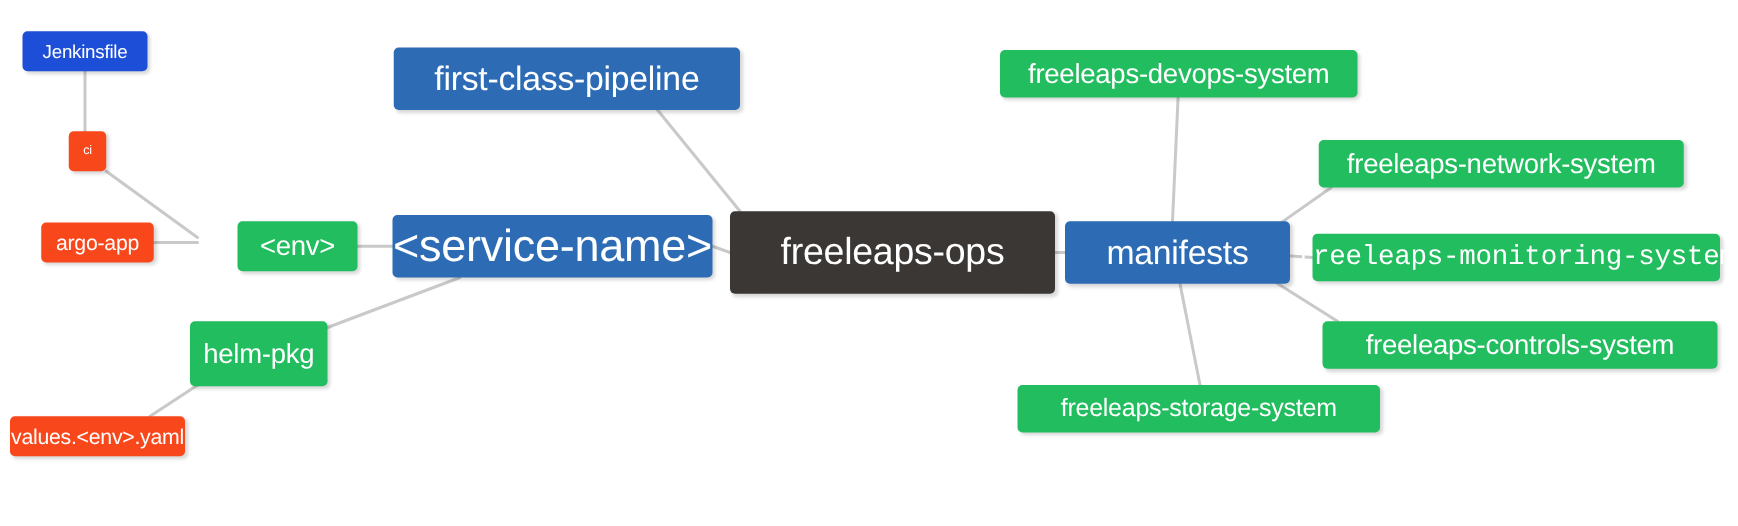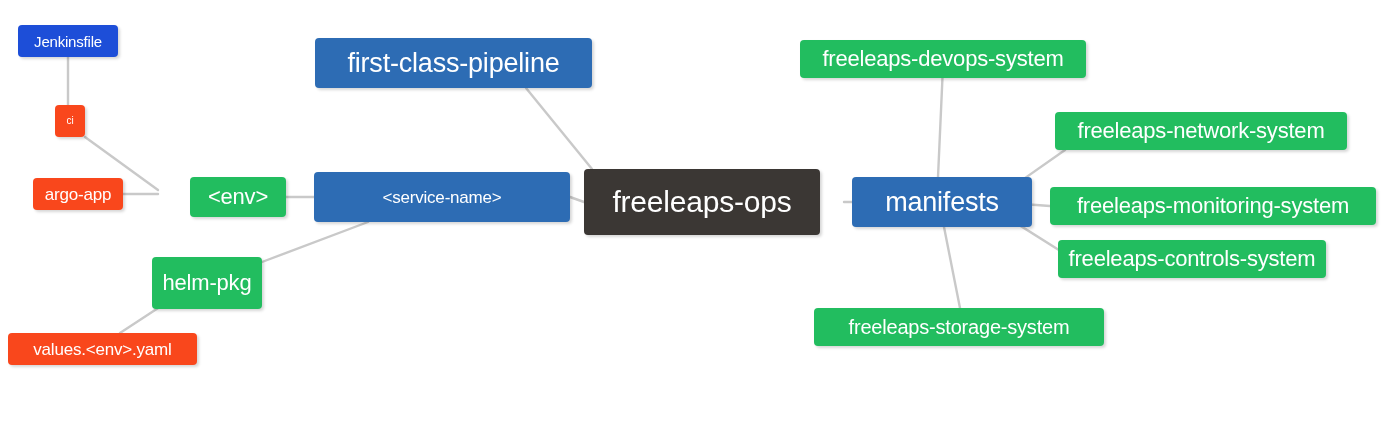--- a/index.html
+++ b/index.html
@@ -70,24 +70,24 @@
       <line x1="158" y1="194" x2="123" y2="194" stroke="#c9c9c9" stroke-width="2.4" stroke-linecap="round"></line>
       <line x1="68" y1="105" x2="68" y2="57" stroke="#c9c9c9" stroke-width="2.4" stroke-linecap="round"></line>
       <line x1="178" y1="295" x2="120" y2="333" stroke="#c9c9c9" stroke-width="2.4" stroke-linecap="round"></line>
       <line x1="938" y1="177" x2="943" y2="66" stroke="#c9c9c9" stroke-width="2.4" stroke-linecap="round"></line>
       <line x1="1008" y1="190" x2="1065" y2="150" stroke="#c9c9c9" stroke-width="2.4" stroke-linecap="round"></line>
       <line x1="1008" y1="203" x2="1050" y2="206" stroke="#c9c9c9" stroke-width="2.4" stroke-linecap="round"></line>
       <line x1="1008" y1="218" x2="1070" y2="257" stroke="#c9c9c9" stroke-width="2.4" stroke-linecap="round"></line>
       <line x1="944" y1="227" x2="960" y2="308" stroke="#c9c9c9" stroke-width="2.4" stroke-linecap="round"></line>
     </svg>
   <div id="node-layer">
-      <div class="node root" style="left: 584px; top: 169px; width: 236px; height: 66px; font-size: 30px;">
+      <div class="node root" style="left: 584px; top: 169px; width: 260px; height: 66px; font-size: 30px;">
         <span>freeleaps-ops</span>
       </div>
-      <div class="node blue" style="left: 314px; top: 172px; width: 256px; height: 50px; font-size: 17px;">
+      <div class="node blue" style="left: 314px; top: 172px; width: 256px; height: 50px; font-size: 36px;">
         <span>&lt;service-name&gt;</span>
       </div>
       <div class="node blue" style="left: 315px; top: 38px; width: 277px; height: 50px; font-size: 27px;">
         <span>first-class-pipeline</span>
       </div>
       <div class="node blue" style="left: 852px; top: 177px; width: 180px; height: 50px; font-size: 27px;">
         <span>manifests</span>
       </div>
       <div class="node green" style="left: 158px; top: 177px; width: 96px; height: 40px; font-size: 22px; margin-left: 32px;">
         <span>&lt;env&gt;</span>
@@ -97,32 +97,32 @@
       </div>
       <div class="node red" style="left: 55px; top: 105px; width: 30px; height: 32px; font-size: 10px;">
         <span>ci</span>
       </div>
       <div class="node orange" style="left: 18px; top: 25px; width: 100px; height: 32px; font-size: 15px;">
         <span>Jenkinsfile</span>
       </div>
       <div class="node red" style="left: 33px; top: 178px; width: 90px; height: 32px; font-size: 17px;">
         <span>argo-app</span>
       </div>
-      <div class="node red" style="left: 8px; top: 333px; width: 189px; height: 32px; font-size: 17px;">
+      <div class="node red" style="left: 8px; top: 333px; width: 140px; height: 32px; font-size: 17px;">
         <span>values.&lt;env&gt;.yaml</span>
       </div>
       <div class="node green" style="left: 800px; top: 28px; width: 286px; height: 38px; font-size: 22px; margin-top: 12px;">
         <span>freeleaps-devops-system</span>
       </div>
       <div class="node green" style="left: 1055px; top: 112px; width: 292px; height: 38px; font-size: 22px;">
         <span>freeleaps-network-system</span>
       </div>
-      <div class="node green" style="left: 1050px; top: 187px; width: 326px; height: 38px; font-size: 22px;">
+      <div class="node green" style="left: 1050px; top: 187px; width: 326px; height: 38px; font-size: 22px; font-family: Liberation Mono, monospace;">
         <span>freeleaps-monitoring-system</span>
       </div>
-      <div class="node green" style="left: 1058px; top: 240px; width: 268px; height: 38px; font-size: 22px;">
+      <div class="node green" style="left: 1058px; top: 257px; width: 316px; height: 38px; font-size: 22px;">
         <span>freeleaps-controls-system</span>
       </div>
       <div class="node green" style="left: 814px; top: 308px; width: 290px; height: 38px; font-size: 20px;">
         <span>freeleaps-storage-system</span>
       </div>
     </div>
 </div>
 
 </body></html>

